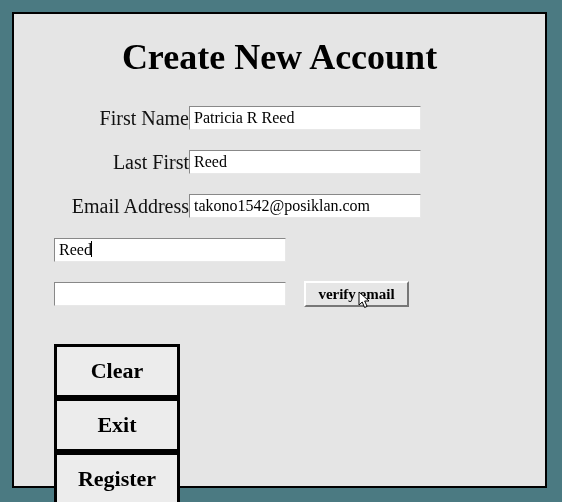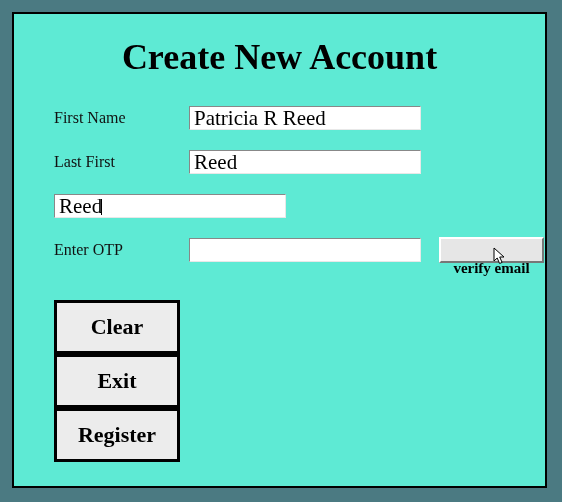--- a/index.html
+++ b/index.html
@@ -9,21 +9,21 @@
     height: 502px;
     background: #4b7a82;
     font-family: "Times New Roman", Times, serif;
   }
   .window {
     position: absolute;
     left: 12px;
     top: 12px;
     width: 535px;
     height: 476px;
-    background: #5eead4;
+    background: #e5e5e5;
     border: 2px solid #000;
     box-sizing: border-box;
   }
   .title {
     text-align: center;
     font-size: 36px;
     font-weight: bold;
     margin-top: 22px;
     margin-bottom: 18px;
     color: #000;
@@ -31,35 +31,35 @@
   .form {
     margin-left: 40px;
   }
   .row {
     display: flex;
     align-items: center;
     height: 44px;
   }
   .label {
     width: 135px;
-    text-align: left;
-    font-size: 16px;
+    text-align: right;
+    font-size: 20px;
     color: #111;
   }
   .field {
     width: 232px;
     height: 24px;
     background: #fff;
     border-top: 1px solid #888;
     border-left: 1px solid #888;
     border-right: 1px solid #e8e8e8;
     border-bottom: 1px solid #e8e8e8;
     box-sizing: border-box;
     font-family: "Times New Roman", Times, serif;
-    font-size: 21px;
+    font-size: 16px;
     padding: 1px 4px 0 4px;
     line-height: 20px;
     color: #000;
     overflow: hidden;
     white-space: nowrap;
   }
   .field .caret {
     display: inline-block;
     width: 1px;
     height: 16px;
@@ -75,21 +75,21 @@
     font-size: 15px;
     font-weight: bold;
     background: #e6e6e6;
     border-top: 2px solid #fff;
     border-left: 2px solid #fff;
     border-right: 2px solid #777;
     border-bottom: 2px solid #777;
     box-sizing: border-box;
     text-align: center;
     line-height: 20px;
-    padding-top: 19px;
+    padding-top: 1px;
     cursor: default;
     position: relative;
   }
   .buttons {
     display: flex;
     justify-content: center;
     margin: 28px 40px 0 40px;
     flex-direction: column;
   }
   .big-btn {
@@ -124,27 +124,30 @@
     <div class="row">
       <div class="label">First Name</div>
       <div class="field">Patricia R Reed</div>
     </div>
 
     <div class="row">
       <div class="label">Last First</div>
       <div class="field">Reed</div>
     </div>
 
+    <div class="row">
+      <div class="label">Email Address</div>
+      <div class="field">takono1542@posiklan.com</div>
+    </div>
 
     <div class="row">
       <div class="field"><span>Reed</span><span class="caret"></span></div>
     </div>
 
     <div class="row">
-      <div class="label">Enter OTP</div>
       <div class="field"></div>
       <div class="verify-btn">
         <span>verify email</span>
         <svg class="cursor" width="16" height="20" viewBox="0 0 16 20">
           <path d="M1 1 L1 14 L4.2 11 L6.6 16.5 L9.1 15.4 L6.7 10 L11 10 Z" fill="#fff" stroke="#000" stroke-width="1"></path>
         </svg>
       </div>
     </div>
 
   </div>

